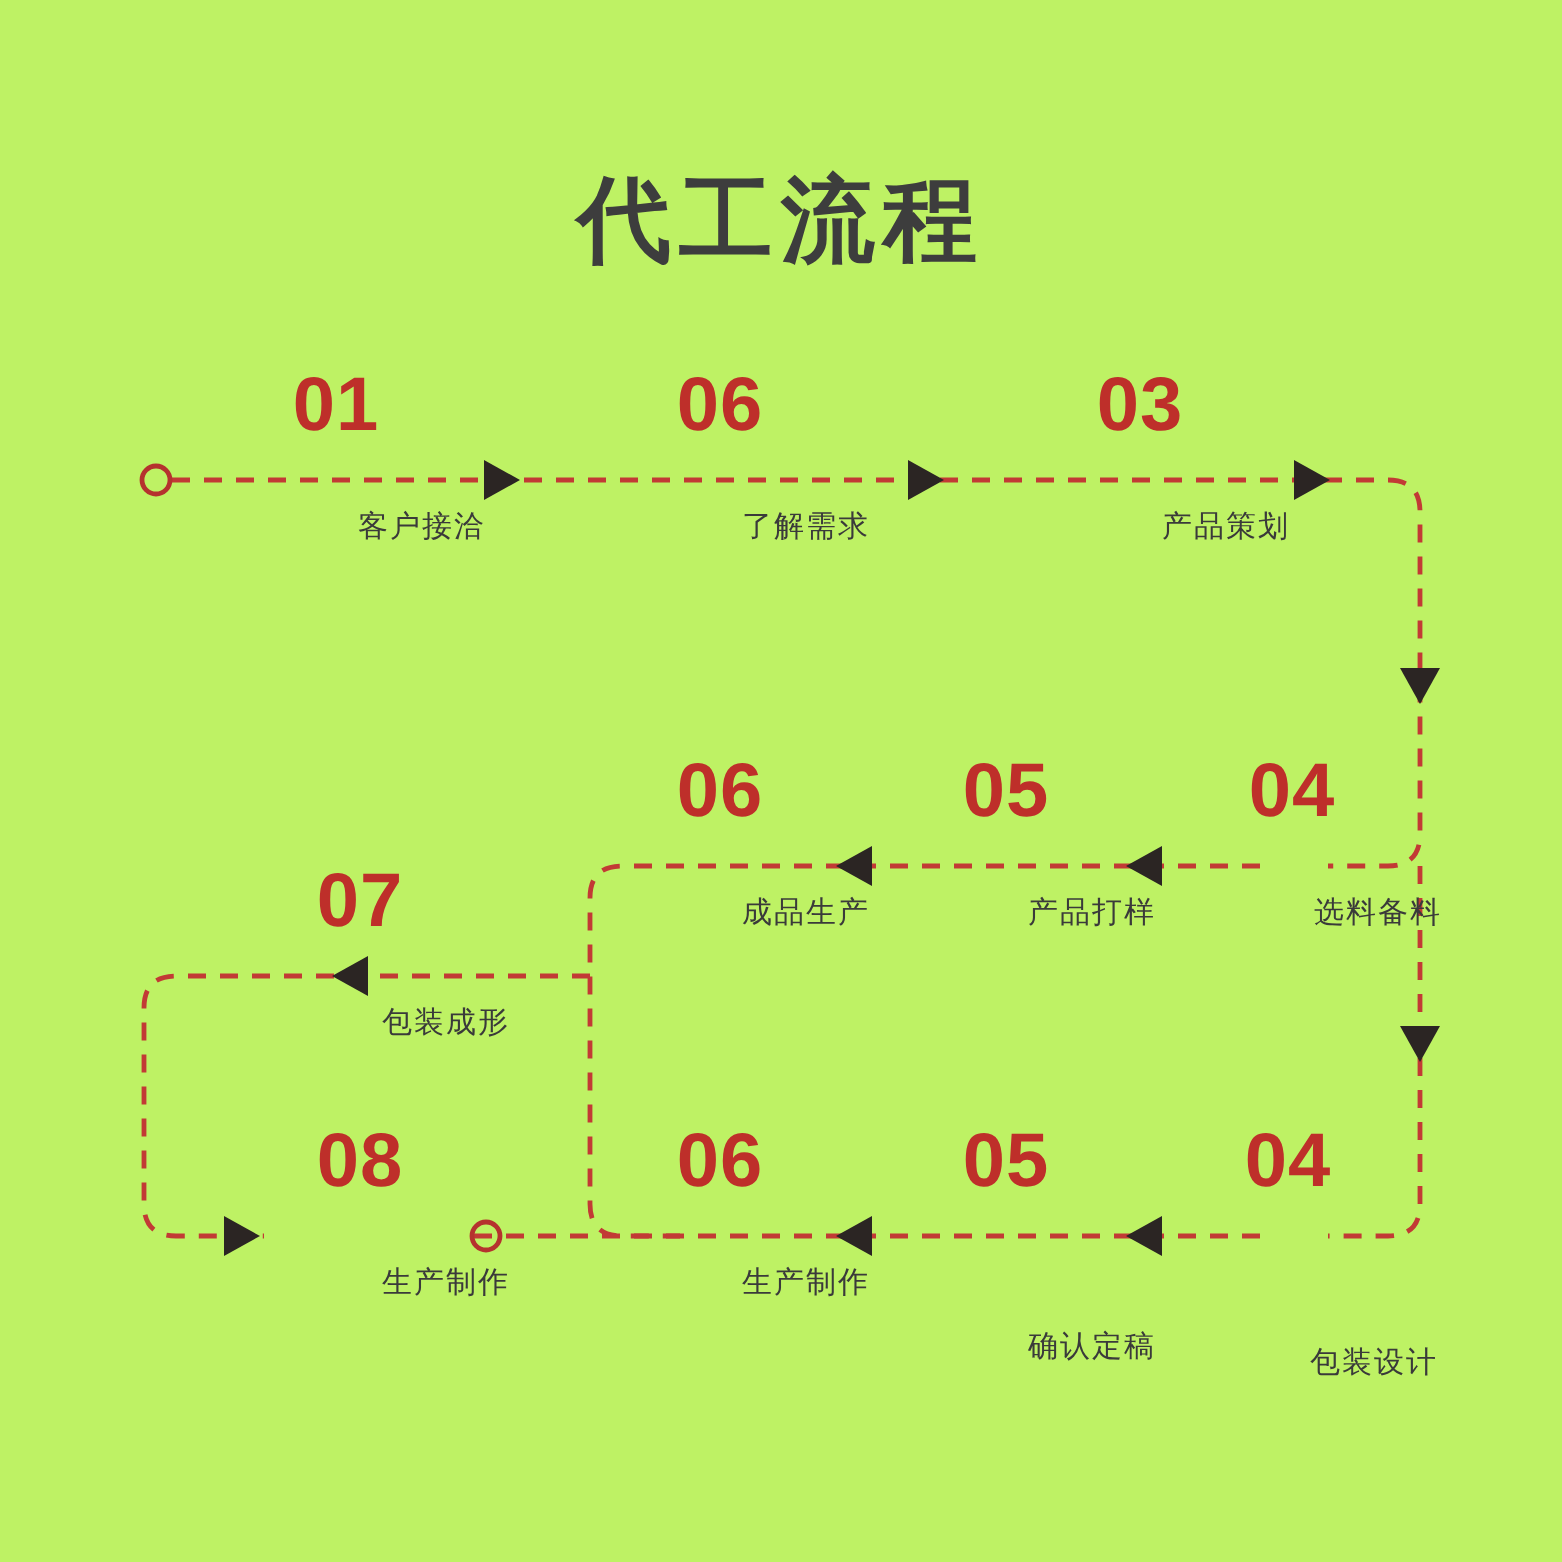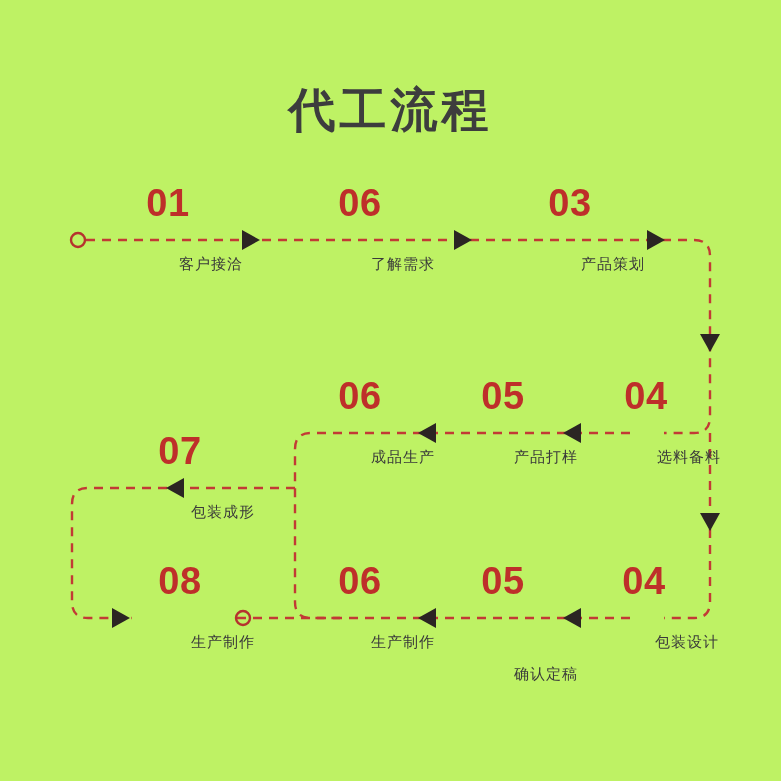--- a/index.html
+++ b/index.html
@@ -144,21 +144,21 @@
     <div class="step-label" style="color: rgb(58, 58, 58);">成品生产</div>
   </div>
 
   <div class="step" style="left:180px; top:488px;">
     <div class="step-num" style="color: rgb(190, 47, 42); margin-top: 40px;">07</div>
     <div class="step-label" style="color: rgb(58, 58, 58);">包装成形</div>
   </div>
 
   <div class="step" style="left:644px; top:618px;">
     <div class="step-num" style="color: rgb(190, 47, 42);">04</div>
-    <div class="step-label" style="color: rgb(58, 58, 58);">包装设计</div>
+    <div class="step-label" style="color: rgb(58, 58, 58); margin-top: 40px;">包装设计</div>
   </div>
 
   <div class="step" style="left:503px; top:618px;">
     <div class="step-num" style="color: rgb(190, 47, 42);">05</div>
     <div class="step-label" style="color: rgb(58, 58, 58); margin-top: 32px;">确认定稿</div>
   </div>
 
   <div class="step" style="left:360px; top:618px;">
     <div class="step-num" style="color: rgb(190, 47, 42);">06</div>
     <div class="step-label" style="color: rgb(58, 58, 58);">生产制作</div>

